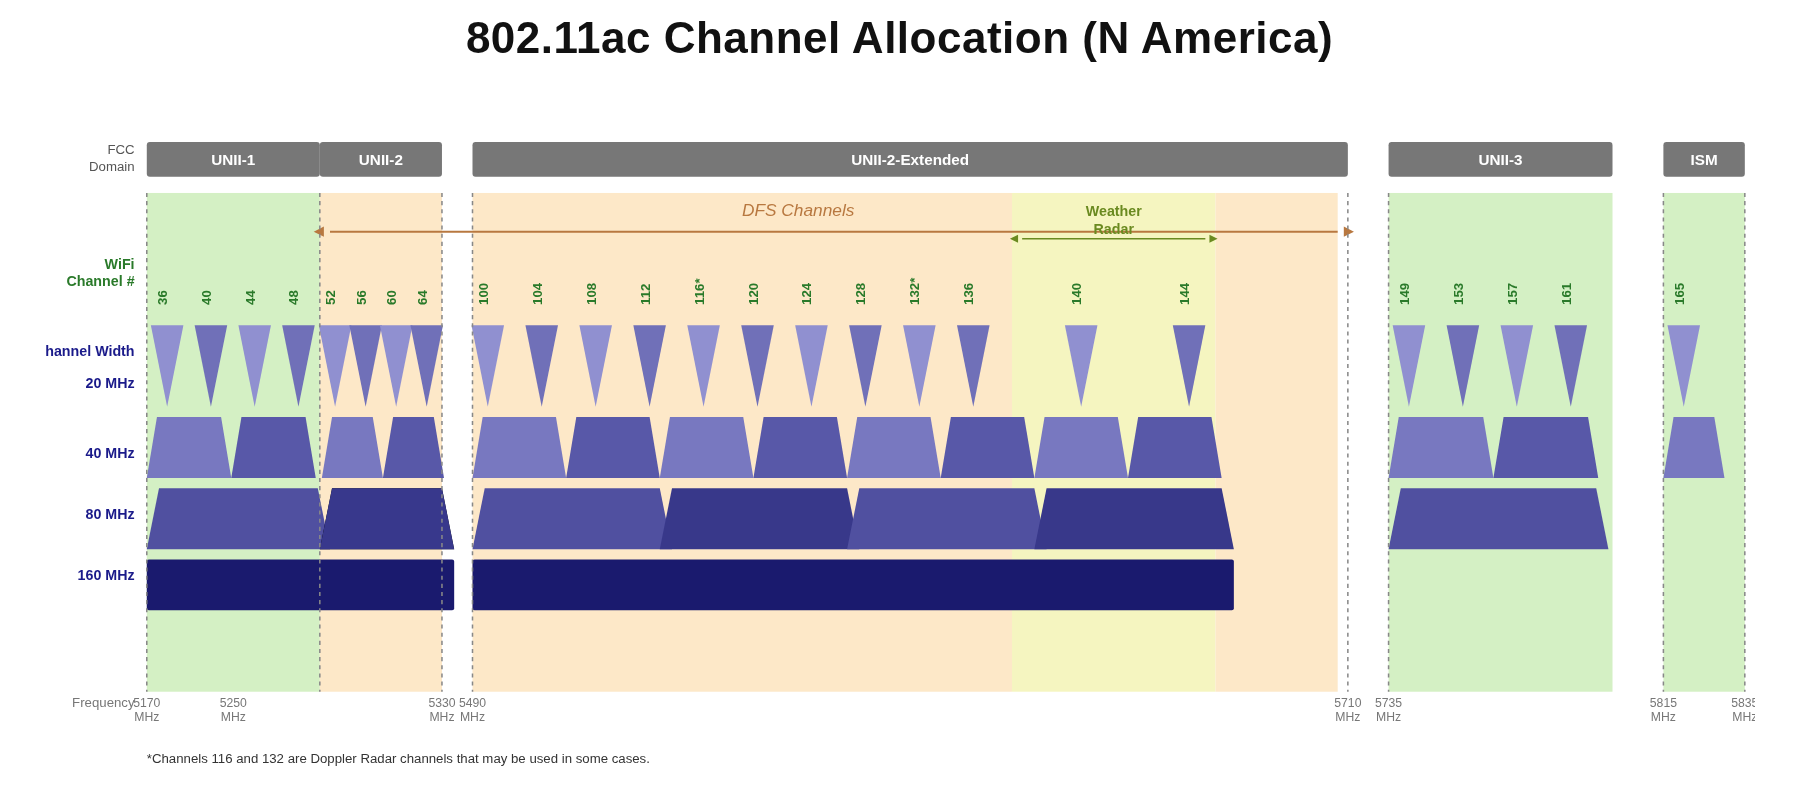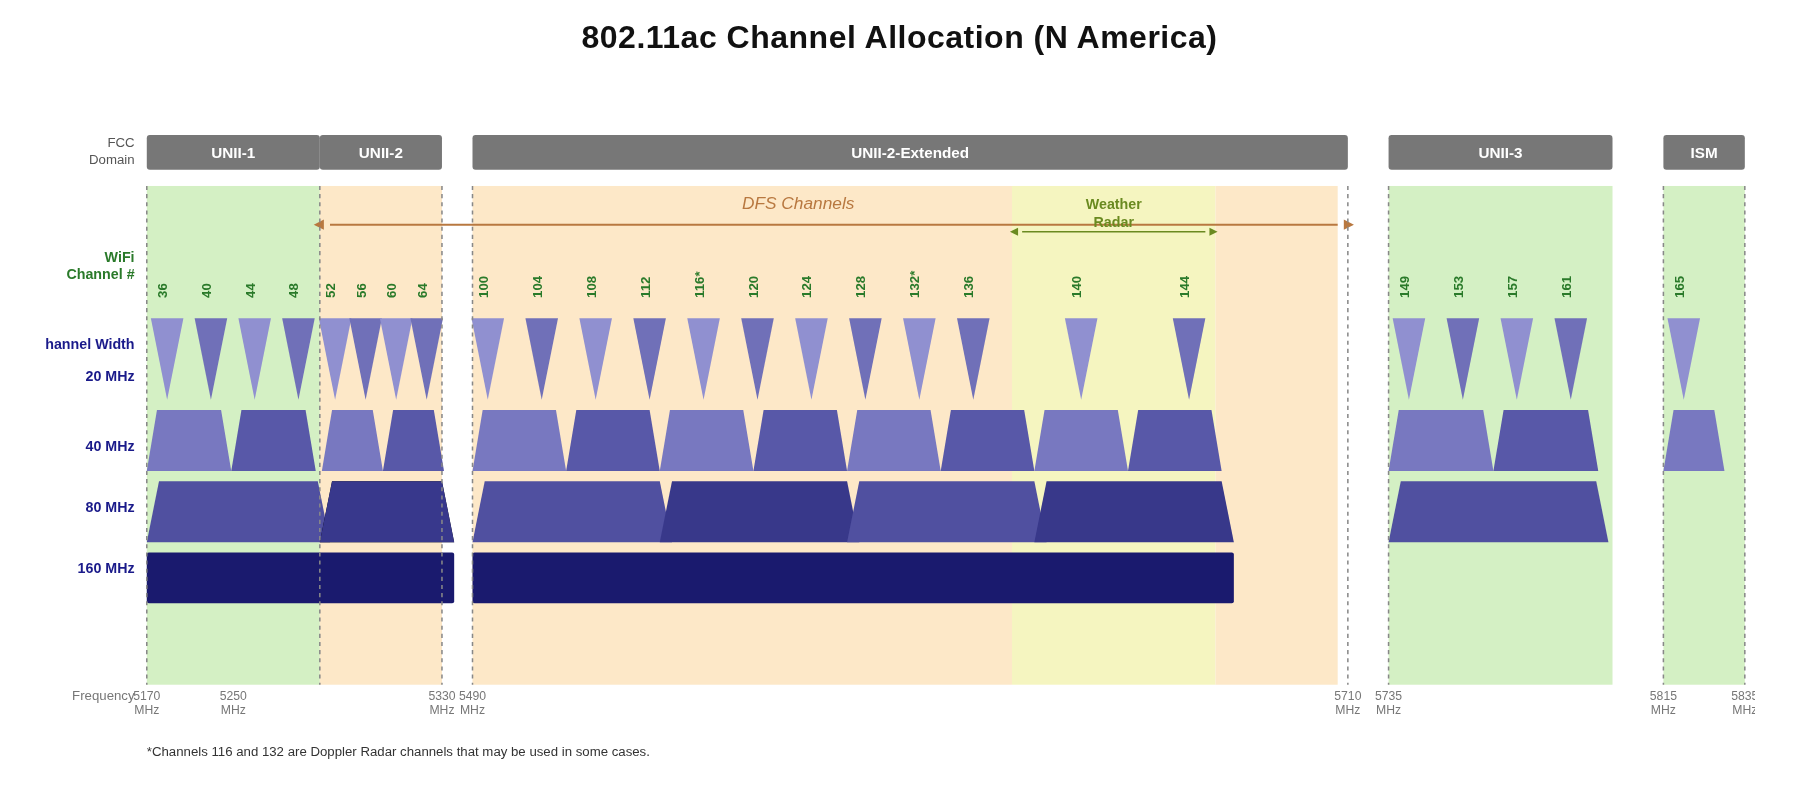--- a/index.html
+++ b/index.html
@@ -13,21 +13,21 @@
       align-items: center;
       justify-content: center;
     }
     .container {
       width: 1750px;
       position: relative;
       padding: 10px 20px;
     }
     .main-title {
       text-align: center;
-      font-size: 32px;
+      font-size: 44px;
       font-weight: 900;
       color: #111;
       margin-bottom: 18px;
       letter-spacing: 0.5px;
     }
 
     
     .svg-container {
       width: 100%;
     }

